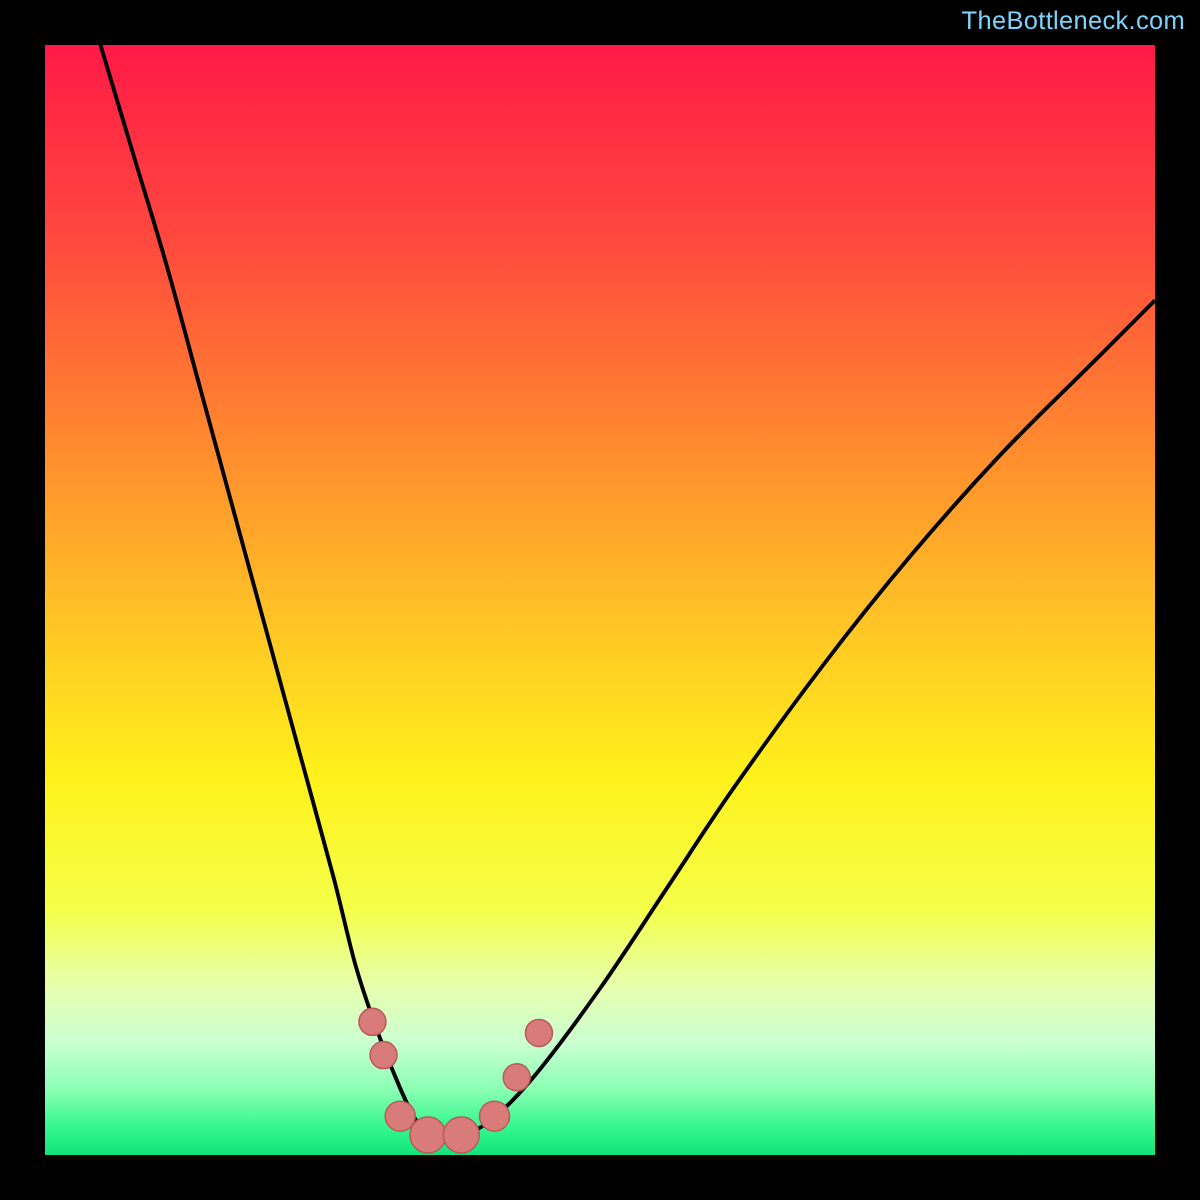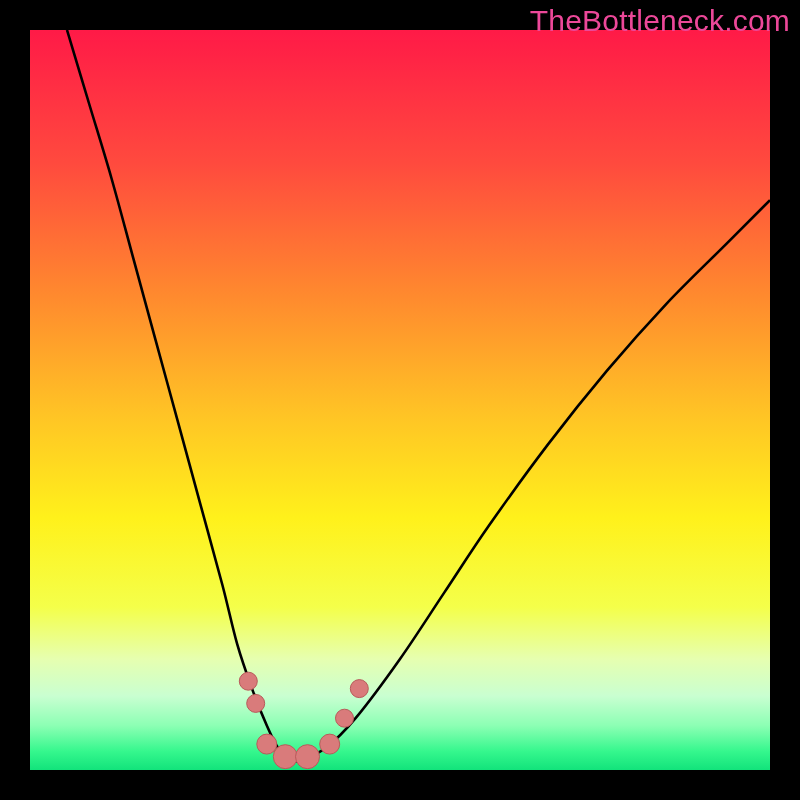--- a/index.html
+++ b/index.html
@@ -39,22 +39,22 @@
     left: 0;
     top: 0;
     width: 740px;
     height: 740px;
     pointer-events: none;
   }
   .watermark {
     position: absolute;
     top: 4px;
     right: 10px;
-    color: #ec4899;
-    font-size: 30px;
+    color: #7dd3fc;
+    font-size: 17px;
     letter-spacing: 0.2px;
   }
 </style>
 </head>
 <body>
 
 <div class="frame">
   <div class="plot">
     <svg class="gradient" viewBox="0 0 740 740" preserveAspectRatio="none">
       <defs>

